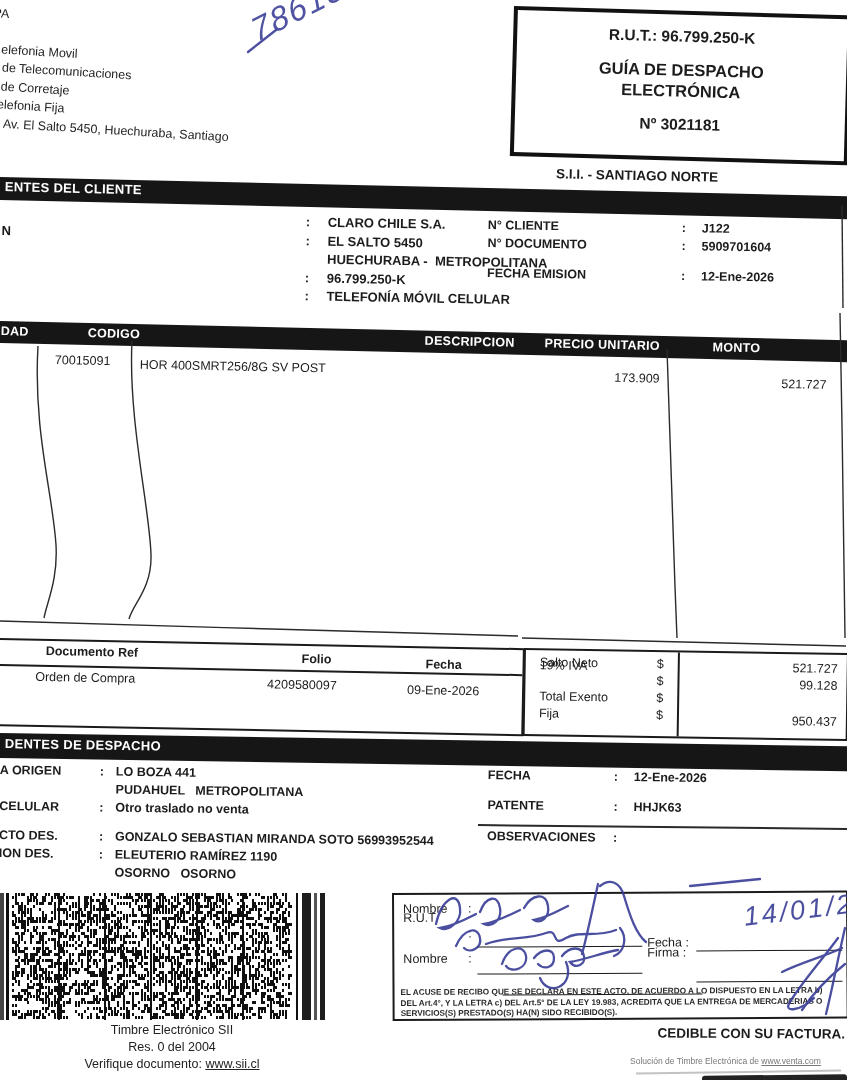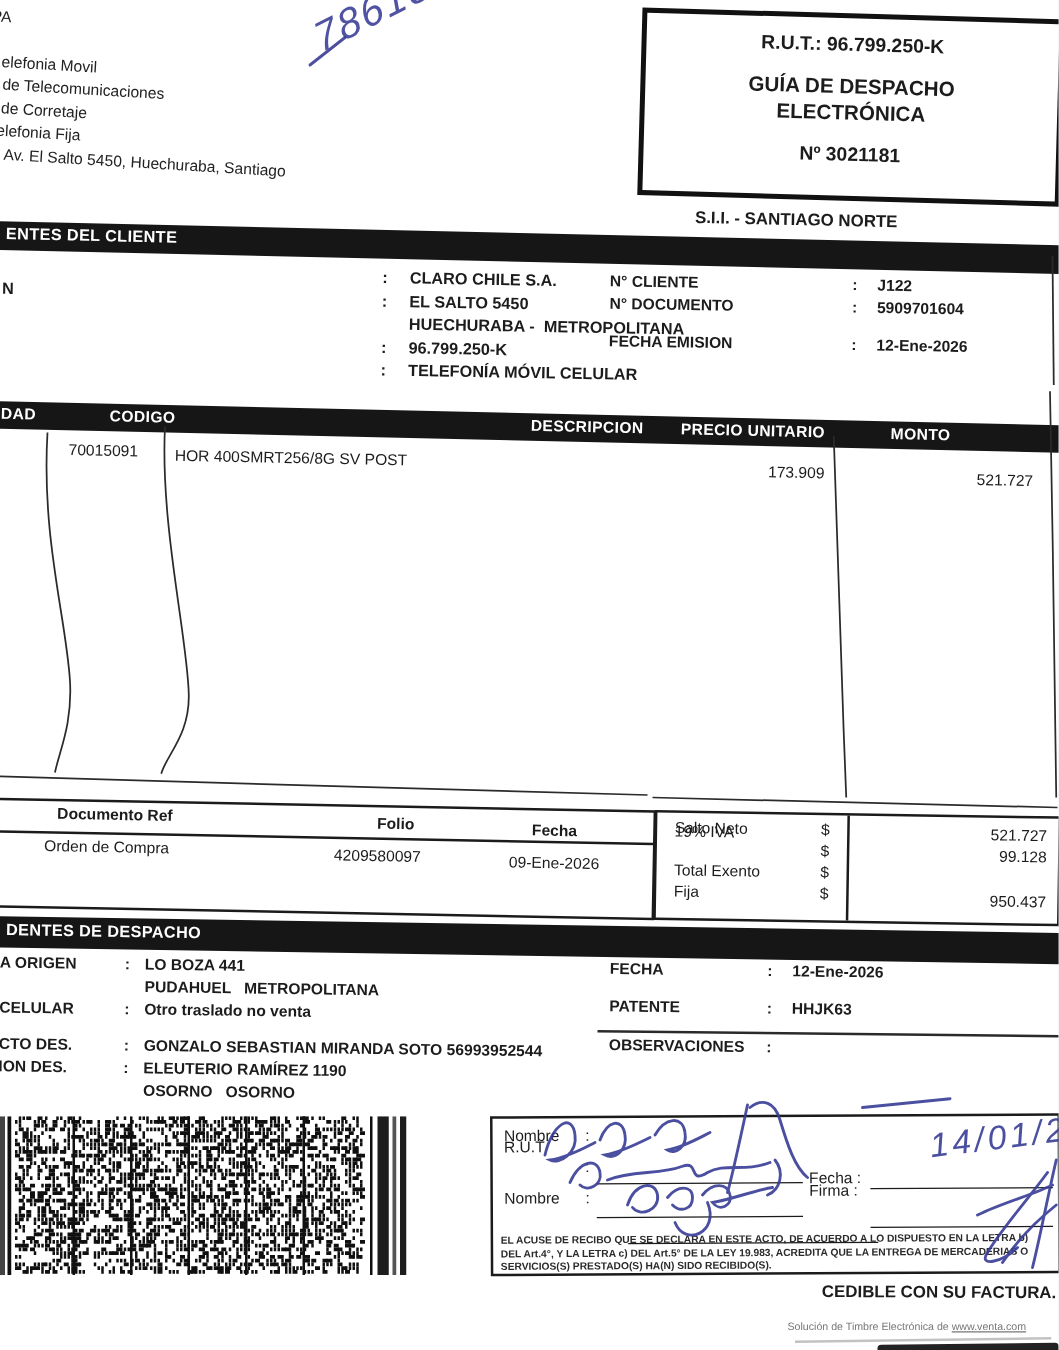--- a/index.html
+++ b/index.html
@@ -2370,20 +2370,23 @@
         <rect x="242" y="0" width="2" height="127"></rect>
         <rect x="0" y="0" width="4" height="127" fill="#444"></rect>
         <rect x="6" y="0" width="3" height="127"></rect>
         <rect x="296" y="0" width="2" height="127"></rect>
         <rect x="302" y="0" width="9" height="127" fill="#1d1d1d"></rect>
         <rect x="314" y="0" width="3" height="127" fill="#555"></rect>
         <rect x="320" y="0" width="5" height="127" fill="#1d1d1d"></rect>
       </g>
     </svg>
   <div class="abs stamp-caption">
+    <div>Timbre Electrónico SII</div>
+    <div>Res. 0 del 2004</div>
+    <div><span>Verifique documento: </span><a href="#">www.sii.cl</a></div>
   </div>
 
   <div class="abs rcptbox">
     <span class="flab" style="top:7px">Nombre</span>
     <span class="fsep" style="top:7px">:</span>
     <span class="flab" style="top:16px">R.U.T</span>
     <span class="fsep" style="top:32px">:</span>
     <span class="flab" style="top:57px">Nombre</span>
     <span class="fsep" style="top:57px">:</span>
     <span class="fl2" style="top:42px">Fecha :</span>

